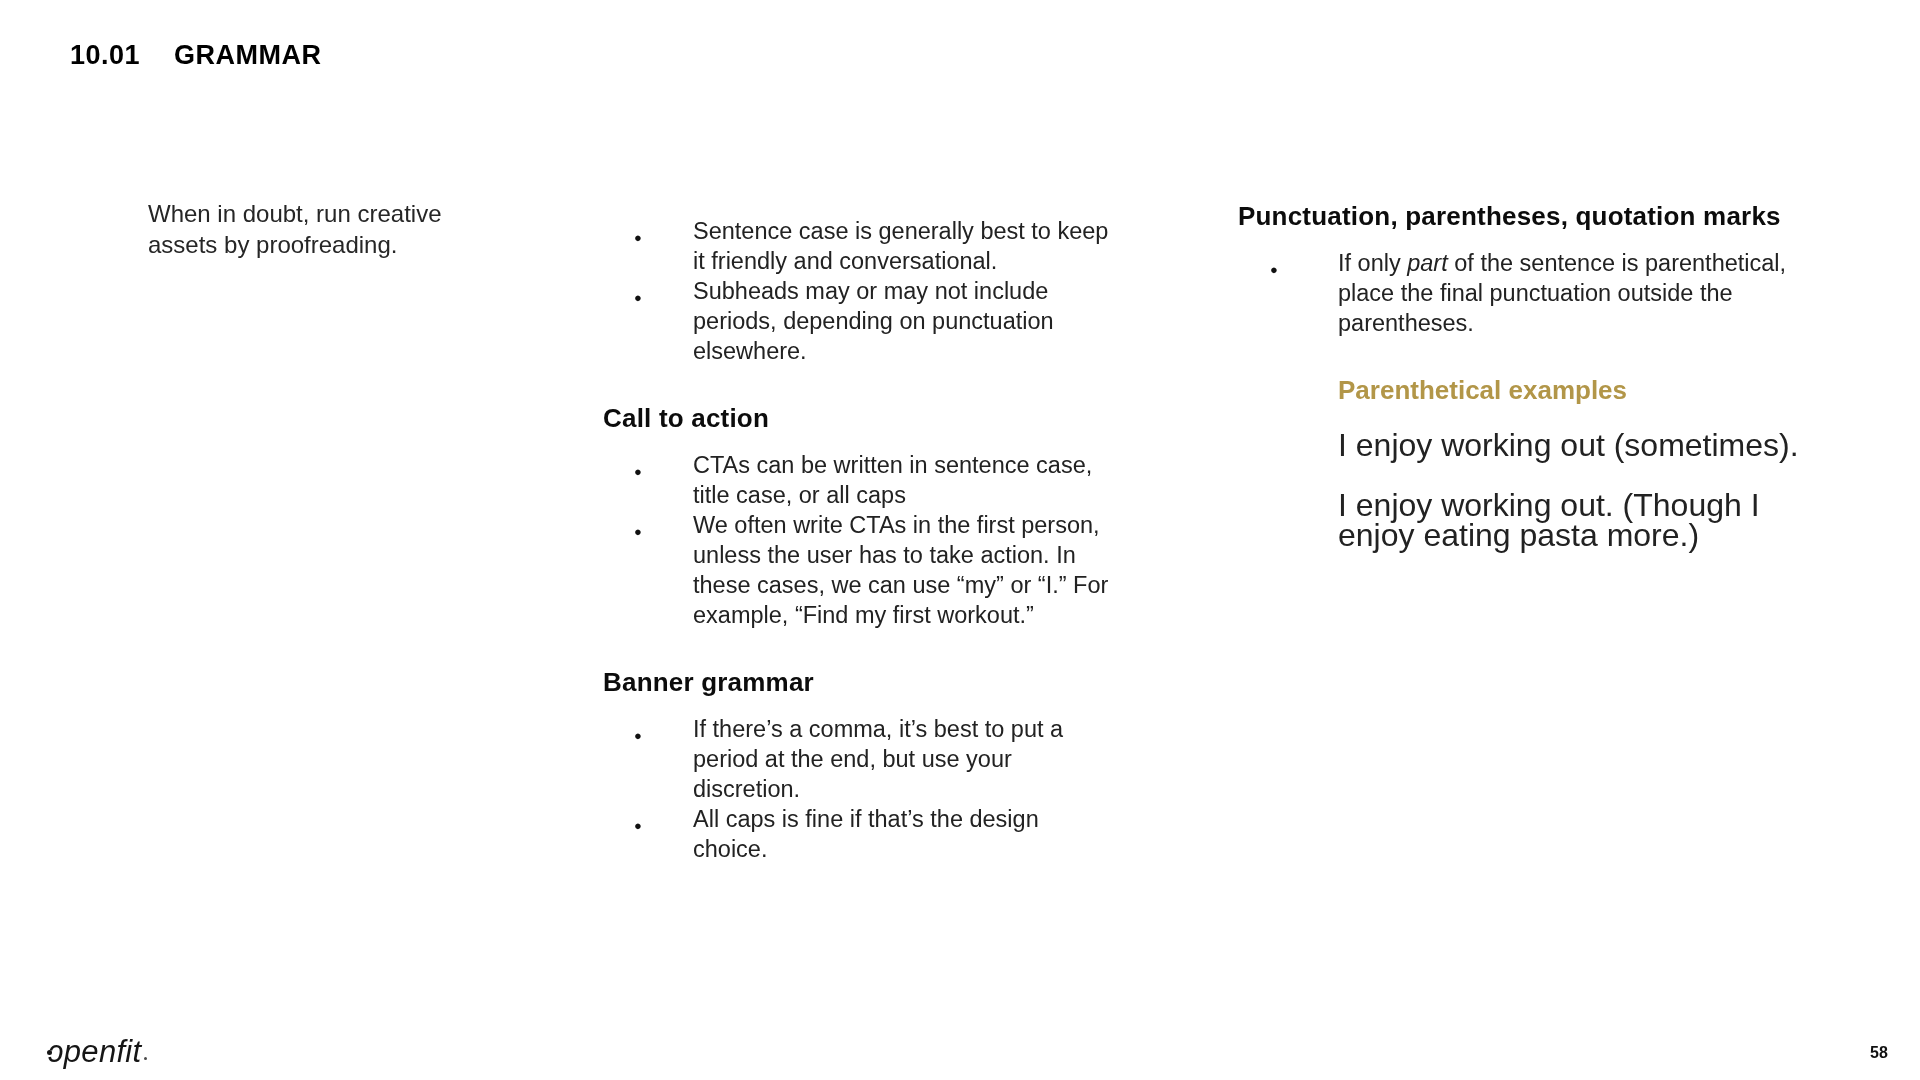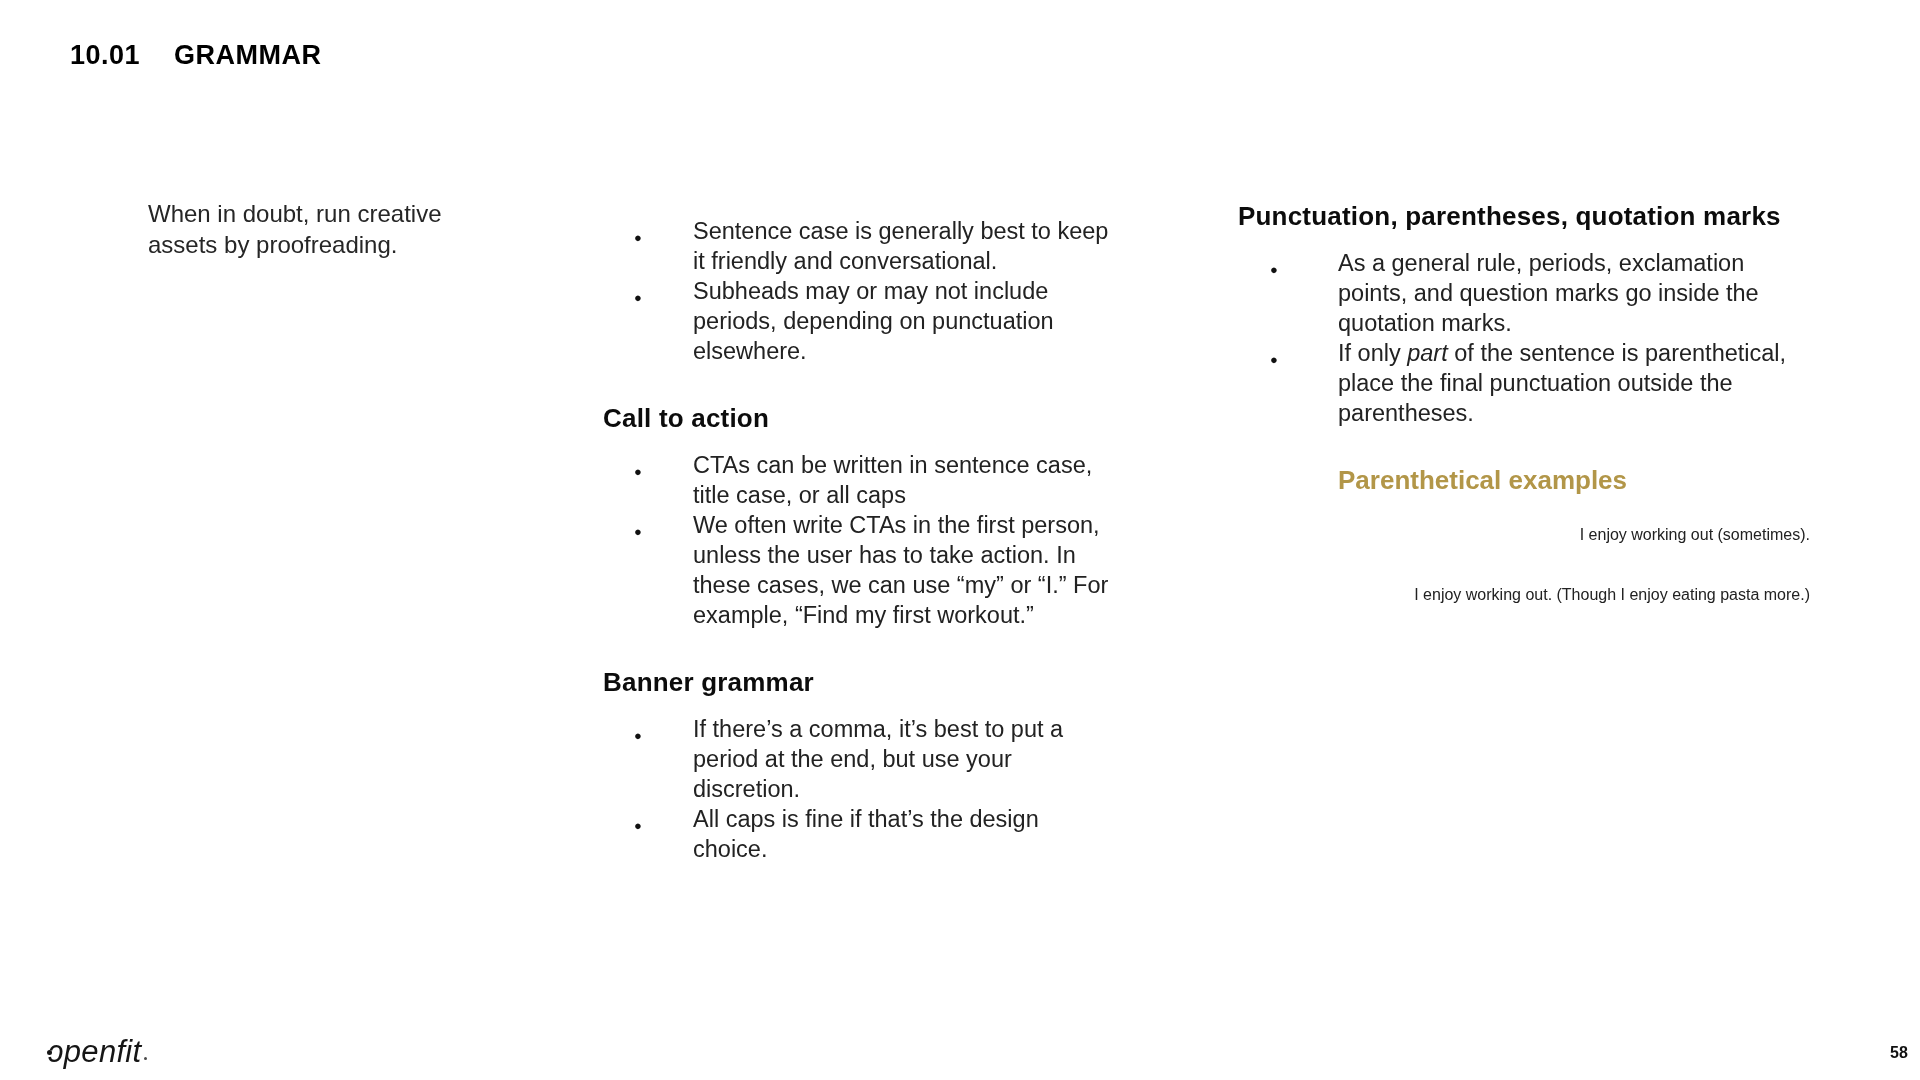--- a/index.html
+++ b/index.html
@@ -78,24 +78,23 @@
   .examples-heading {
     margin: 0 0 24px 100px;
     font-size: 26px;
     line-height: 32px;
     font-weight: bold;
     color: #b29648;
   }
   .example {
     margin: 0 0 30px 100px;
     width: 472px;
-    font-size: 16px;
+    font-size: 32px;
     line-height: 30px;
     color: #222222;
-    text-align: right;
   }
 
   
   .logo {
     position: absolute;
     left: 48px;
     top: 1034px;
     font-size: 31px;
     line-height: 36px;
     color: #161616;
@@ -121,21 +120,20 @@
     margin-left: 3px;
     vertical-align: 2px;
   }
   .pagenum {
     position: absolute;
     left: 1870px;
     top: 1044px;
     font-size: 16px;
     font-weight: bold;
     color: #111111;
-    margin-left: 20px;
   }
 </style>
 </head>
 <body>
 
 <div class="page">
 
   <header class="titlebar">
     <span>10.01</span>
     <span>GRAMMAR</span>
@@ -158,21 +156,20 @@
     <h3>Banner grammar</h3>
     <ul>
       <li>If there’s a comma, it’s best to put a period at the end, but use your discretion.</li>
       <li>All caps is fine if that’s the design choice.</li>
     </ul>
   </section>
 
   <section class="col col-right">
     <h3>Punctuation, parentheses, quotation marks</h3>
     <ul>
-      <li>As a general rule, periods, exclamation points, and question marks go inside the quotation marks.</li>
       <li><span>If only </span><em>part</em><span> of the sentence is parenthetical, place the final punctuation outside the parentheses.</span></li>
     </ul>
 
     <h4 class="examples-heading">Parenthetical examples</h4>
     <p class="example">I enjoy working out (sometimes).</p>
     <p class="example">I enjoy working out. (Though I enjoy eating pasta more.)</p>
   </section>
 
   <div class="logo"><span class="logo-o"><span>ɔ</span><span class="o-dot"></span></span><span>penfit</span><span class="tm-dot"></span></div>
 

